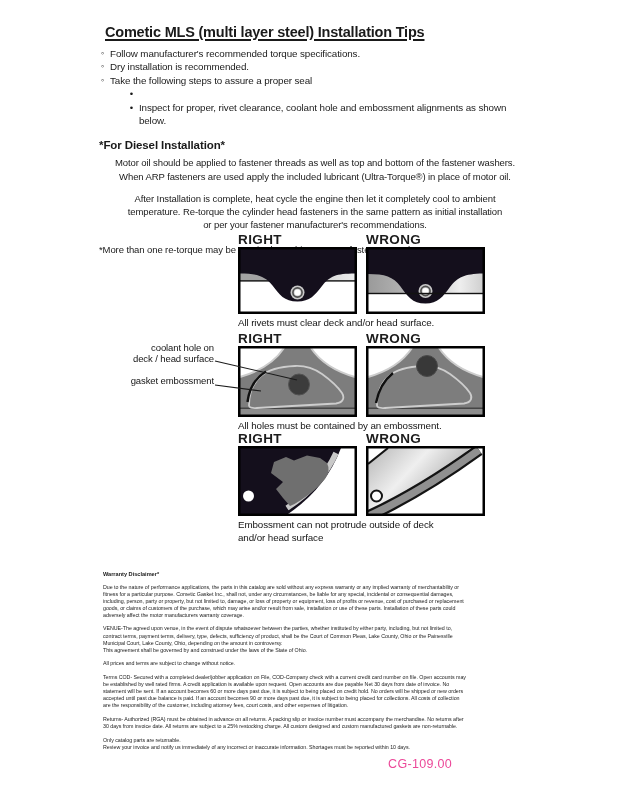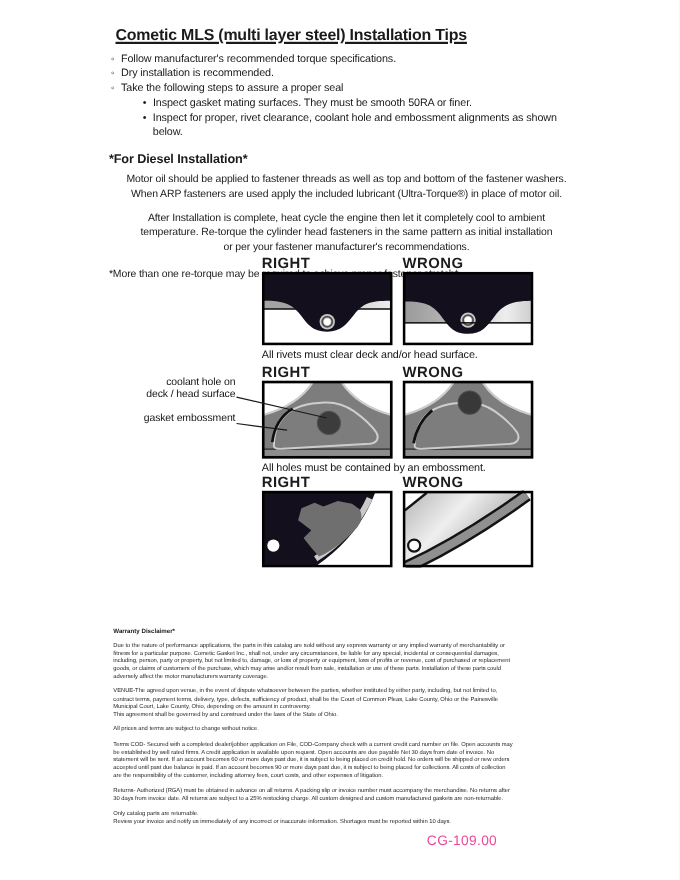--- a/index.html
+++ b/index.html
@@ -60,21 +60,20 @@
       <div class="tip">
         <span class="m1">◦</span>
         <span>Dry installation is recommended.</span>
       </div>
       <div class="tip">
         <span class="m1">◦</span>
         <span>Take the following steps to assure a proper seal</span>
       </div>
       <div class="tip sub">
         <span class="m2">•</span>
-        <span>Inspect gasket mating surfaces.  They must be smooth 50RA or finer.</span>
       </div>
       <div class="tip sub">
         <span class="m2">•</span>
         <span>Inspect for proper, rivet clearance, coolant hole and embossment alignments as shown below.</span>
       </div>
     </div>
 
     <div class="diesel-heading">*For Diesel Installation*</div>
     <p class="para">Motor oil should be applied to fastener threads as well as top and bottom of the fastener washers.
 When ARP fasteners are used apply the included lubricant (Ultra-Torque®) in place of motor oil.</p>
@@ -197,20 +196,22 @@
           </defs>
           <rect x="0" y="0" width="119" height="70" fill="#ffffff"></rect>
           <path d="M2,18 L22,2 H104 Q75,34 38,55 Q18,65 2,68 Z" fill="url(#f3w)"></path>
           <path d="M2,18 L22,2" stroke="#141414" stroke-width="2.2"></path>
           <path d="M3,70 Q55,46 113,4" stroke="#141414" stroke-width="12" fill="none"></path>
           <path d="M3,70 Q55,46 113,4" stroke="#909090" stroke-width="7.5" fill="none"></path>
           <circle cx="10.5" cy="50" r="5.5" fill="#ffffff" stroke="#141414" stroke-width="2"></circle>
           <rect x="1.25" y="1.25" width="116.5" height="67.5" fill="none" stroke="#000" stroke-width="2.5"></rect>
         </svg>
       </div>
+      <div class="fcaption">Embossment can not protrude outside of deck
+and/or head surface</div>
     </div>
   </div>
 
   <div class="ann ann1">coolant hole on
 deck / head surface</div>
   <div class="ann ann2">gasket embossment</div>
   <svg class="leaders" width="618" height="800" viewBox="0 0 618 800">
     <line x1="215" y1="361" x2="297" y2="380" stroke="#1a1a1a" stroke-width="1.1"></line>
     <line x1="215" y1="385" x2="261" y2="391" stroke="#1a1a1a" stroke-width="1.1"></line>
   </svg>

